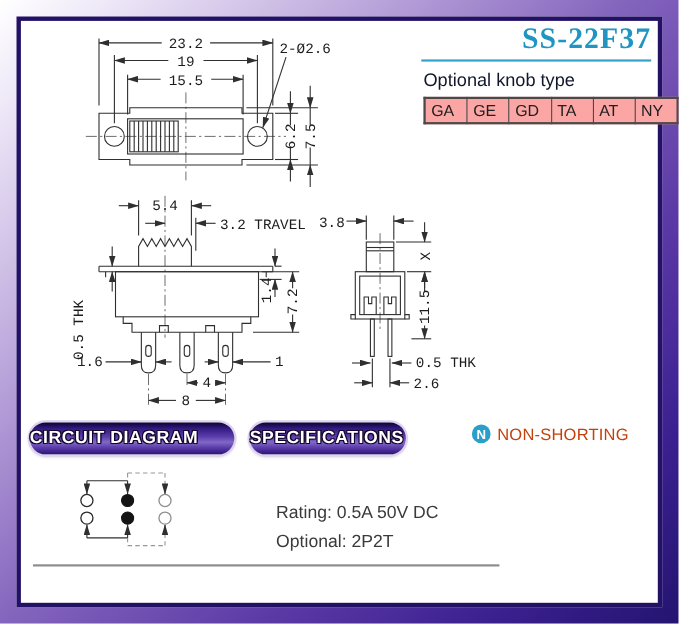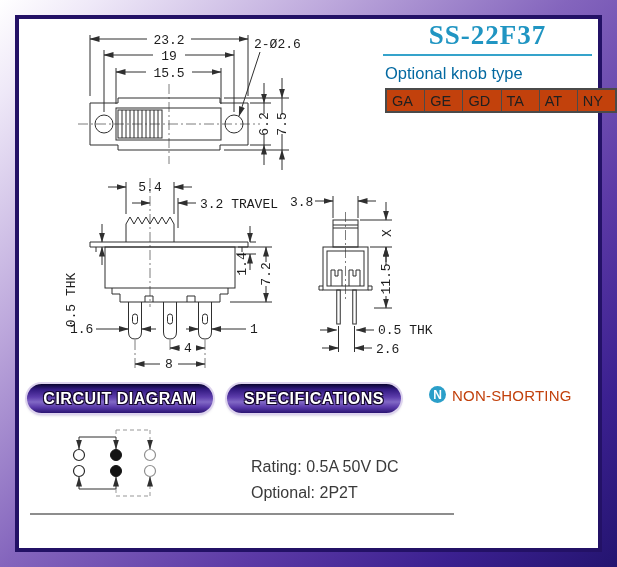--- a/index.html
+++ b/index.html
@@ -10,27 +10,27 @@
   .content{position:absolute;inset:0;}
   .content > *{position:absolute;}
   svg.drawing{position:absolute;overflow:visible;}
   .ln{stroke:#2f2f2f;stroke-width:1;fill:none;}
   .cl{stroke:#5a5a5a;stroke-width:0.8;fill:none;stroke-dasharray:10 3 2 3;}
   .dash{stroke:#979797;stroke-width:1;fill:none;stroke-dasharray:4 3;}
   .co{stroke:#2b2b2b;stroke-width:1.2;fill:#fff;}
   .cf{stroke:#141414;fill:#141414;}
   .cg{stroke:#8f8f8f;stroke-width:1.2;fill:#fff;}
   .dim{font-family:"Liberation Mono",monospace;font-size:13px;fill:#1d1d1d;}
-  .title{left:383px;top:20px;width:209px;text-align:center;font-family:"Liberation Serif",serif;
+  .title{left:383px;top:20px;width:209px;text-align:right;font-family:"Liberation Serif",serif;
     font-weight:bold;font-size:27px;color:#2095c2;letter-spacing:1px;}
   .title-underline{left:383px;top:54px;width:209px;height:2px;background:#35a3cb;}
-  .knob-heading{left:385px;top:64px;font-size:16.5px;color:#0369a1;}
-  .knob-table{left:385px;top:88px;border-collapse:collapse;background:#c2410c;border:2px solid #4a4a4a;table-layout:fixed;padding-left:22px;}
+  .knob-heading{left:385px;top:64px;font-size:16.5px;color:#0f172a;}
+  .knob-table{left:385px;top:88px;border-collapse:collapse;background:#fca5a5;border:2px solid #4a4a4a;table-layout:fixed;padding-left:22px;}
   .knob-table td{width:32.5px;height:21px;border:1px solid #4a4a4a;font-size:14.5px;color:#202020;padding:0 0 0 5px;}
-  .pill{height:29px;border-radius:15px;display:flex;align-items:center;justify-content:center;
+  .pill{height:29px;border-radius:15px;display:flex;align-items:center;
     background:linear-gradient(180deg,#0a0430 0%,#31197f 18%,#5c3cab 45%,#8168c5 62%,#5a3aaa 80%,#2a1472 100%);
     box-shadow:0 0 0 2px #ddd3ee,0 2px 3px rgba(60,40,120,.35);}
   .pill-text{color:#fff;font-weight:bold;font-size:16px;letter-spacing:.5px;
     text-shadow:-1px -1px 0 #14062e,1px -1px 0 #14062e,-1px 1px 0 #14062e,1px 1px 0 #14062e;}
   .ns-icon{left:429px;top:386px;width:17px;height:17px;border-radius:50%;background:#2b9fc9;color:#fff;
     font-size:12px;font-weight:bold;display:flex;align-items:center;justify-content:center;}
   .ns-label{left:452px;top:387px;font-size:15px;color:#c2410c;letter-spacing:.2px;}
   .spec-text{left:251px;top:454px;font-size:16px;color:#3a3a3a;line-height:26px;}
   .divider{left:30px;top:513px;width:424px;height:2px;background:#8d8d8d;}
 </style>
@@ -215,21 +215,21 @@
       <text class="dim" x="0" y="34">3.8</text>
       <text class="dim" transform="rotate(-90 101 61)" x="101" y="61" text-anchor="middle">X</text>
       <text class="dim" transform="rotate(-90 100 107)" x="100" y="107" text-anchor="middle">11.5</text>
       <text class="dim" x="88" y="162">0.5 THK</text>
       <text class="dim" x="86" y="181">2.6</text>
     </svg>
 
     <div class="pill" style="left:27px;top:384px;width:186px">
       <span class="pill-text">CIRCUIT DIAGRAM</span>
     </div>
-    <div class="pill" style="left:227px;top:384px;width:174px">
+    <div class="pill" style="left:227px;top:384px;width:142px">
       <span class="pill-text">SPECIFICATIONS</span>
     </div>
 
     <div class="ns-icon">N</div>
     <div class="ns-label">NON-SHORTING</div>
 
     <svg class="drawing" style="left:45px;top:424px" width="135" height="88">
       <g>
         <line class="ln" x1="34" y1="13" x2="71" y2="13"></line>
         <line class="ln" x1="34" y1="13" x2="34" y2="25" marker-end="url(#arr)"></line>

